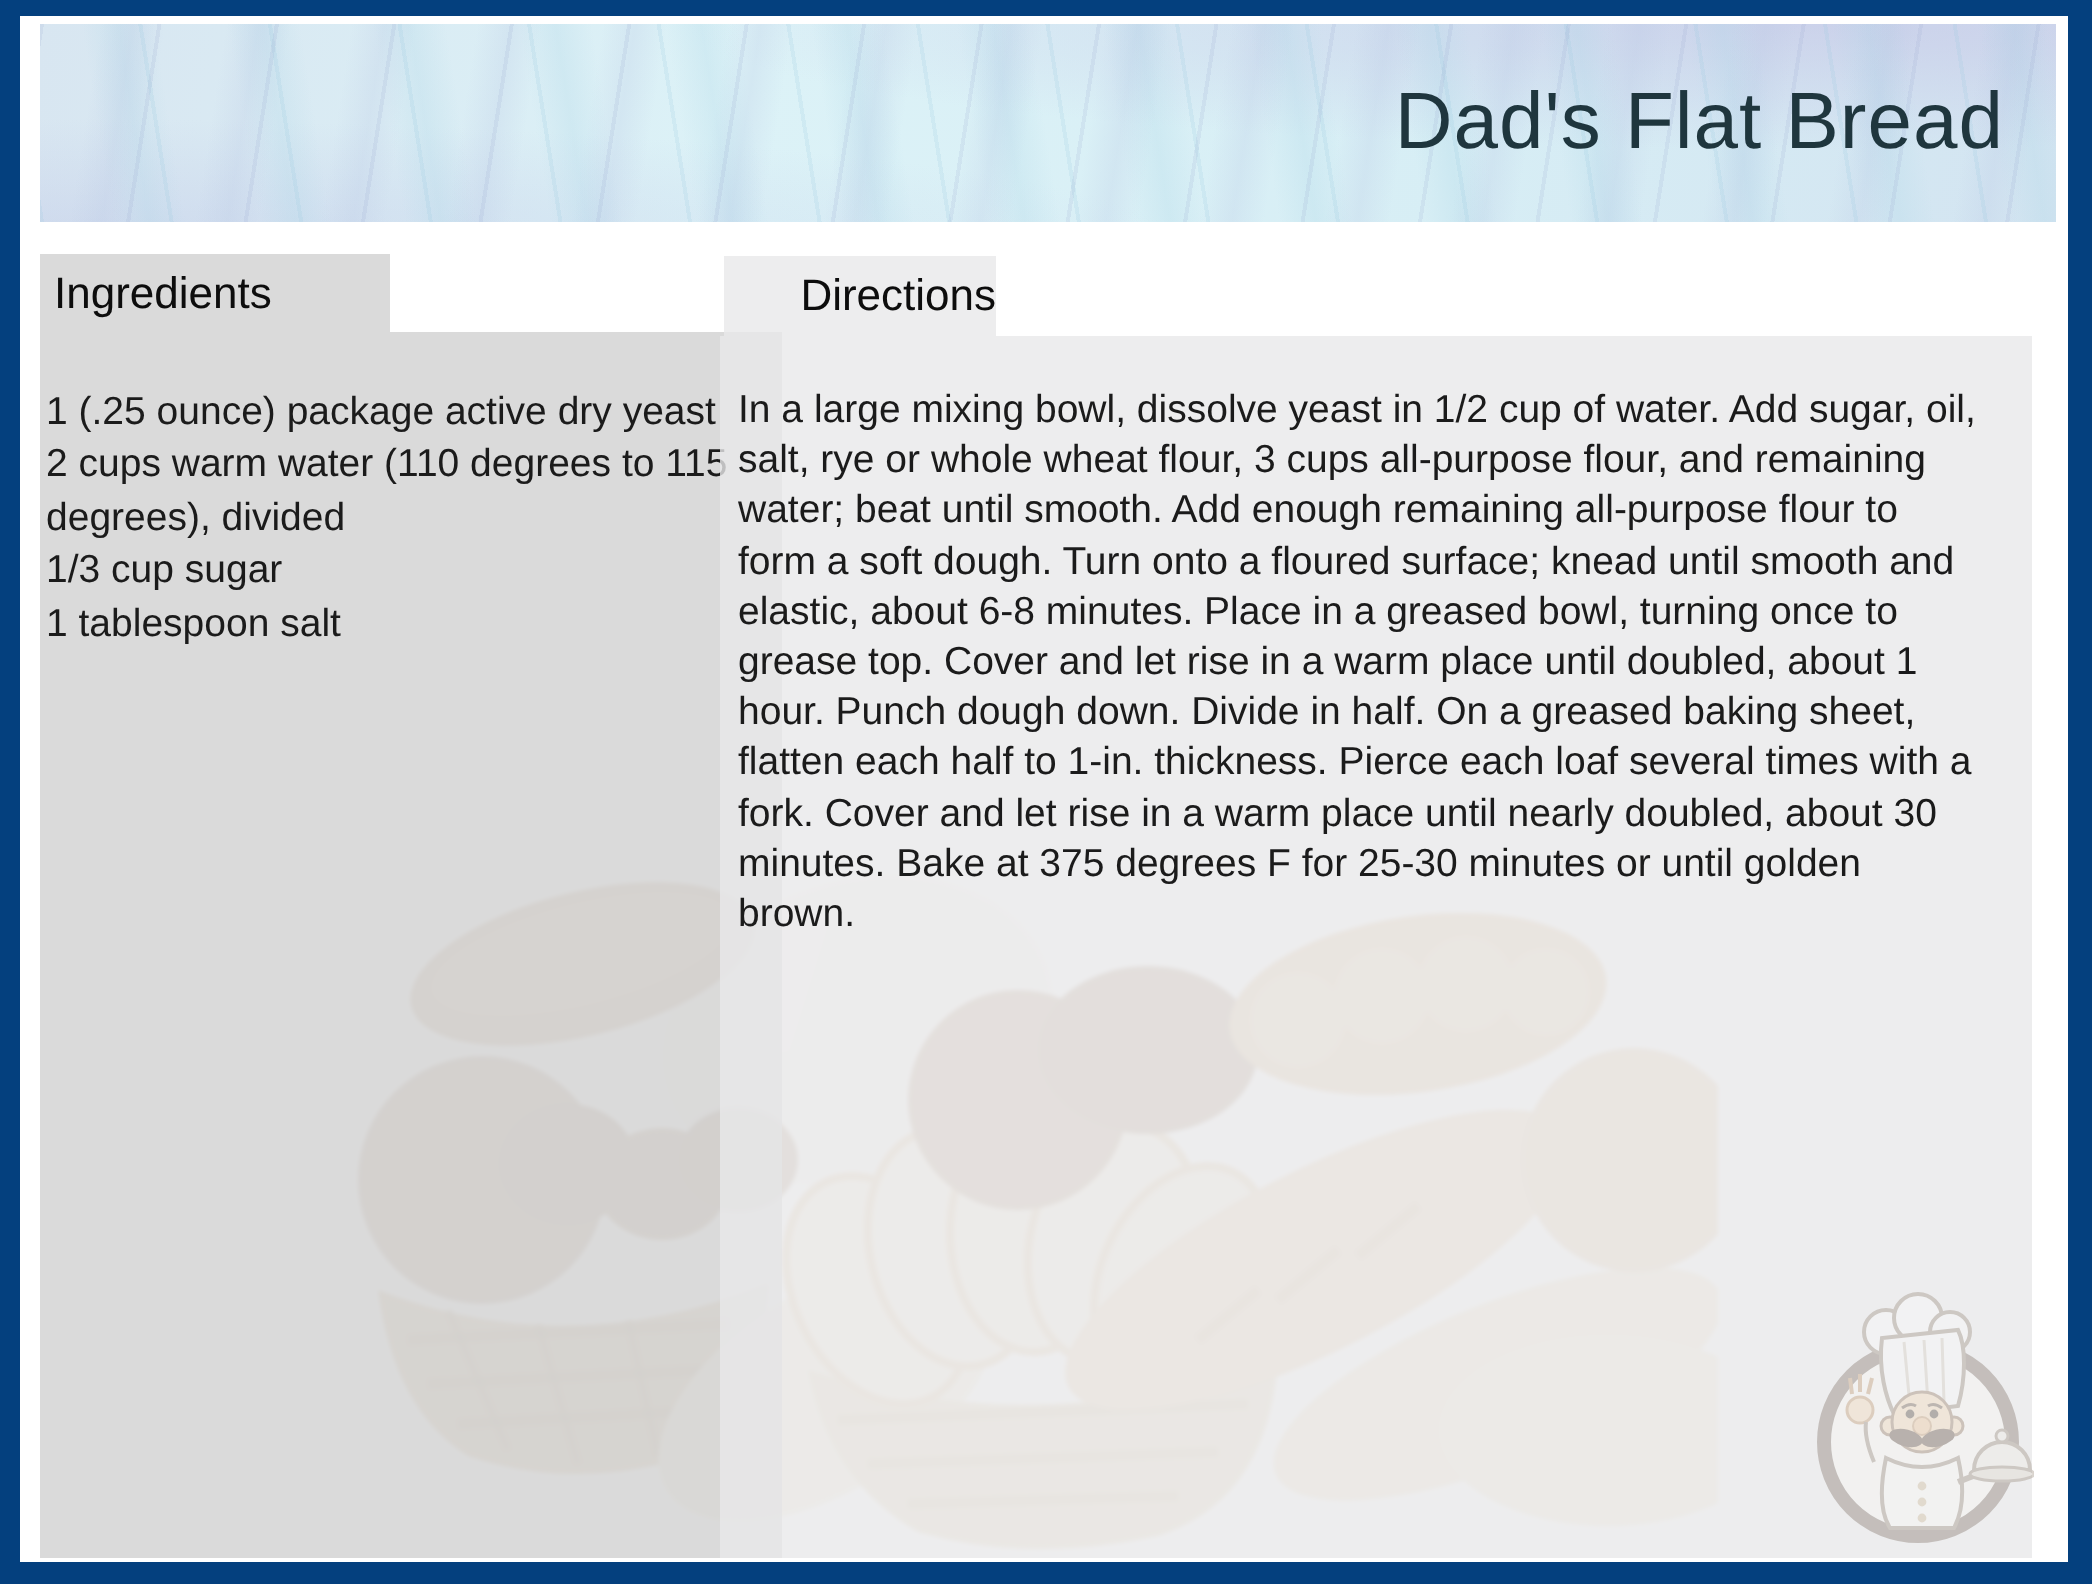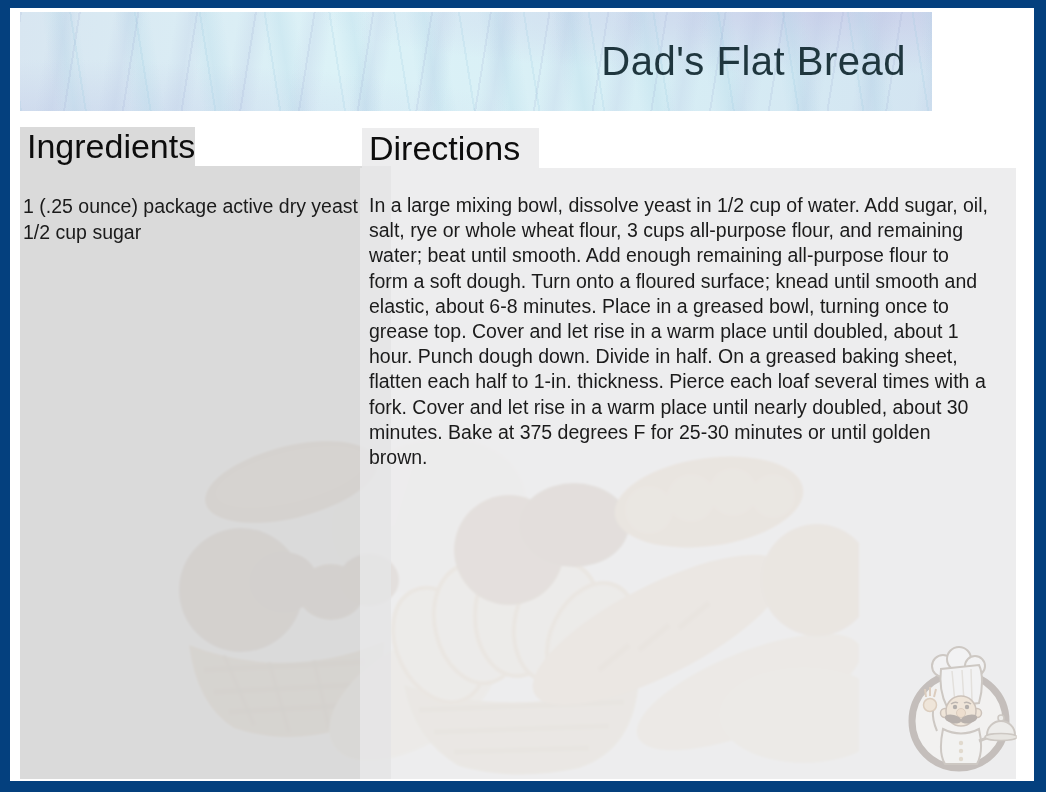--- a/index.html
+++ b/index.html
@@ -8,21 +8,21 @@
     font-family:"Liberation Sans", sans-serif;
     background:#04407e;
   }
   #app{position:relative;width:1046px;height:792px;background:#04407e;}
   .page{
     position:absolute;left:10px;top:8px;width:1024px;height:773px;
     background:#ffffff;overflow:hidden;
   }
   
   .banner{
-    position:absolute;left:10px;top:4px;width:912px;height:99px;
+    position:absolute;left:10px;top:4px;width:1008px;height:99px;
     background:
       repeating-linear-gradient(99deg, rgba(152,166,206,0.16) 0 2px, rgba(255,255,255,0) 2px 58px),
       repeating-linear-gradient(81deg, rgba(150,200,222,0.18) 0 2px, rgba(255,255,255,0) 2px 64px),
       repeating-linear-gradient(99deg, rgba(255,255,255,0) 0 30px, rgba(182,196,226,0.22) 46px, rgba(255,255,255,0) 62px),
       repeating-linear-gradient(81deg, rgba(255,255,255,0) 0 36px, rgba(172,214,230,0.25) 54px, rgba(255,255,255,0) 72px),
       radial-gradient(ellipse at 88% 0%, rgba(196,192,228,0.55), rgba(255,255,255,0) 45%),
       radial-gradient(ellipse at 0% 110%, rgba(190,196,230,0.40), rgba(255,255,255,0) 40%),
       linear-gradient(100deg,#d8e6f1 0%,#dcf2f7 35%,#d7eef5 70%,#d3e4f1 100%);
     display:flex;align-items:center;justify-content:flex-end;
   }
@@ -40,31 +40,31 @@
     position:absolute;left:10px;top:119px;width:175px;height:39px;
     background:rgba(211,211,212,0.85);z-index:2;
     display:flex;align-items:center;
   }
   .ing-body{
     position:absolute;left:10px;top:158px;width:371px;height:613px;
     background:rgba(211,211,212,0.85);z-index:2;
     box-sizing:border-box;padding:27px 8px 0 3px;
   }
   .dir-tab{
-    position:absolute;left:352px;top:120px;width:177px;height:40px;
+    position:absolute;left:352px;top:120px;width:136px;height:40px;
     background:rgba(233,233,234,0.80);z-index:2;
-    display:flex;align-items:center;
+    display:flex;align-items:center;justify-content:flex-end;
   }
   .dir-body{
     position:absolute;left:350px;top:160px;width:656px;height:611px;
     background:rgba(233,233,234,0.80);z-index:2;
     box-sizing:border-box;padding:25px 28px 0 9px;
   }
   .section-heading{
-    font-size:34px;color:#0d0d0d;padding-left:7px;white-space:nowrap;
+    font-size:22px;color:#0d0d0d;padding-left:7px;white-space:nowrap;
   }
   .ing-line{
     font-size:19.5px;line-height:26.4px;color:#1b1b1b;
   }
   .dir-text{
     margin:0;font-size:19.5px;line-height:25.2px;color:#1b1b1b;
   }
   
   .chef{
     position:absolute;left:889px;top:637px;width:118px;height:132px;
@@ -125,21 +125,23 @@
       <circle cx="638" cy="150" r="56" fill="#d9ac73"></circle>
       <ellipse cx="625" cy="285" rx="85" ry="48" fill="#efdbb0"></ellipse>
     </svg>
 
     <div class="ing-tab">
       <span class="section-heading">Ingredients</span>
     </div>
     <div class="ing-body">
       <div>
         <div class="ing-line">1 (.25 ounce) package active dry yeast</div>
-        <div class="ing-line">1/2 cup sugar</div>
+        <div class="ing-line">2 cups warm water (110 degrees to 115 degrees), divided</div>
+        <div class="ing-line">1/3 cup sugar</div>
+        <div class="ing-line">1 tablespoon salt</div>
       </div>
     </div>
 
     <div class="dir-tab">
       <span class="section-heading">Directions</span>
     </div>
     <div class="dir-body">
       <p class="dir-text">In a large mixing bowl, dissolve yeast in 1/2 cup of water. Add sugar, oil, salt, rye or whole wheat flour, 3 cups all-purpose flour, and remaining water; beat until smooth. Add enough remaining all-purpose flour to form a soft dough. Turn onto a floured surface; knead until smooth and elastic, about 6-8 minutes. Place in a greased bowl, turning once to grease top. Cover and let rise in a warm place until doubled, about 1 hour. Punch dough down. Divide in half. On a greased baking sheet, flatten each half to 1-in. thickness. Pierce each loaf several times with a fork. Cover and let rise in a warm place until nearly doubled, about 30 minutes. Bake at 375 degrees F for 25-30 minutes or until golden brown.</p>
     </div>
 

